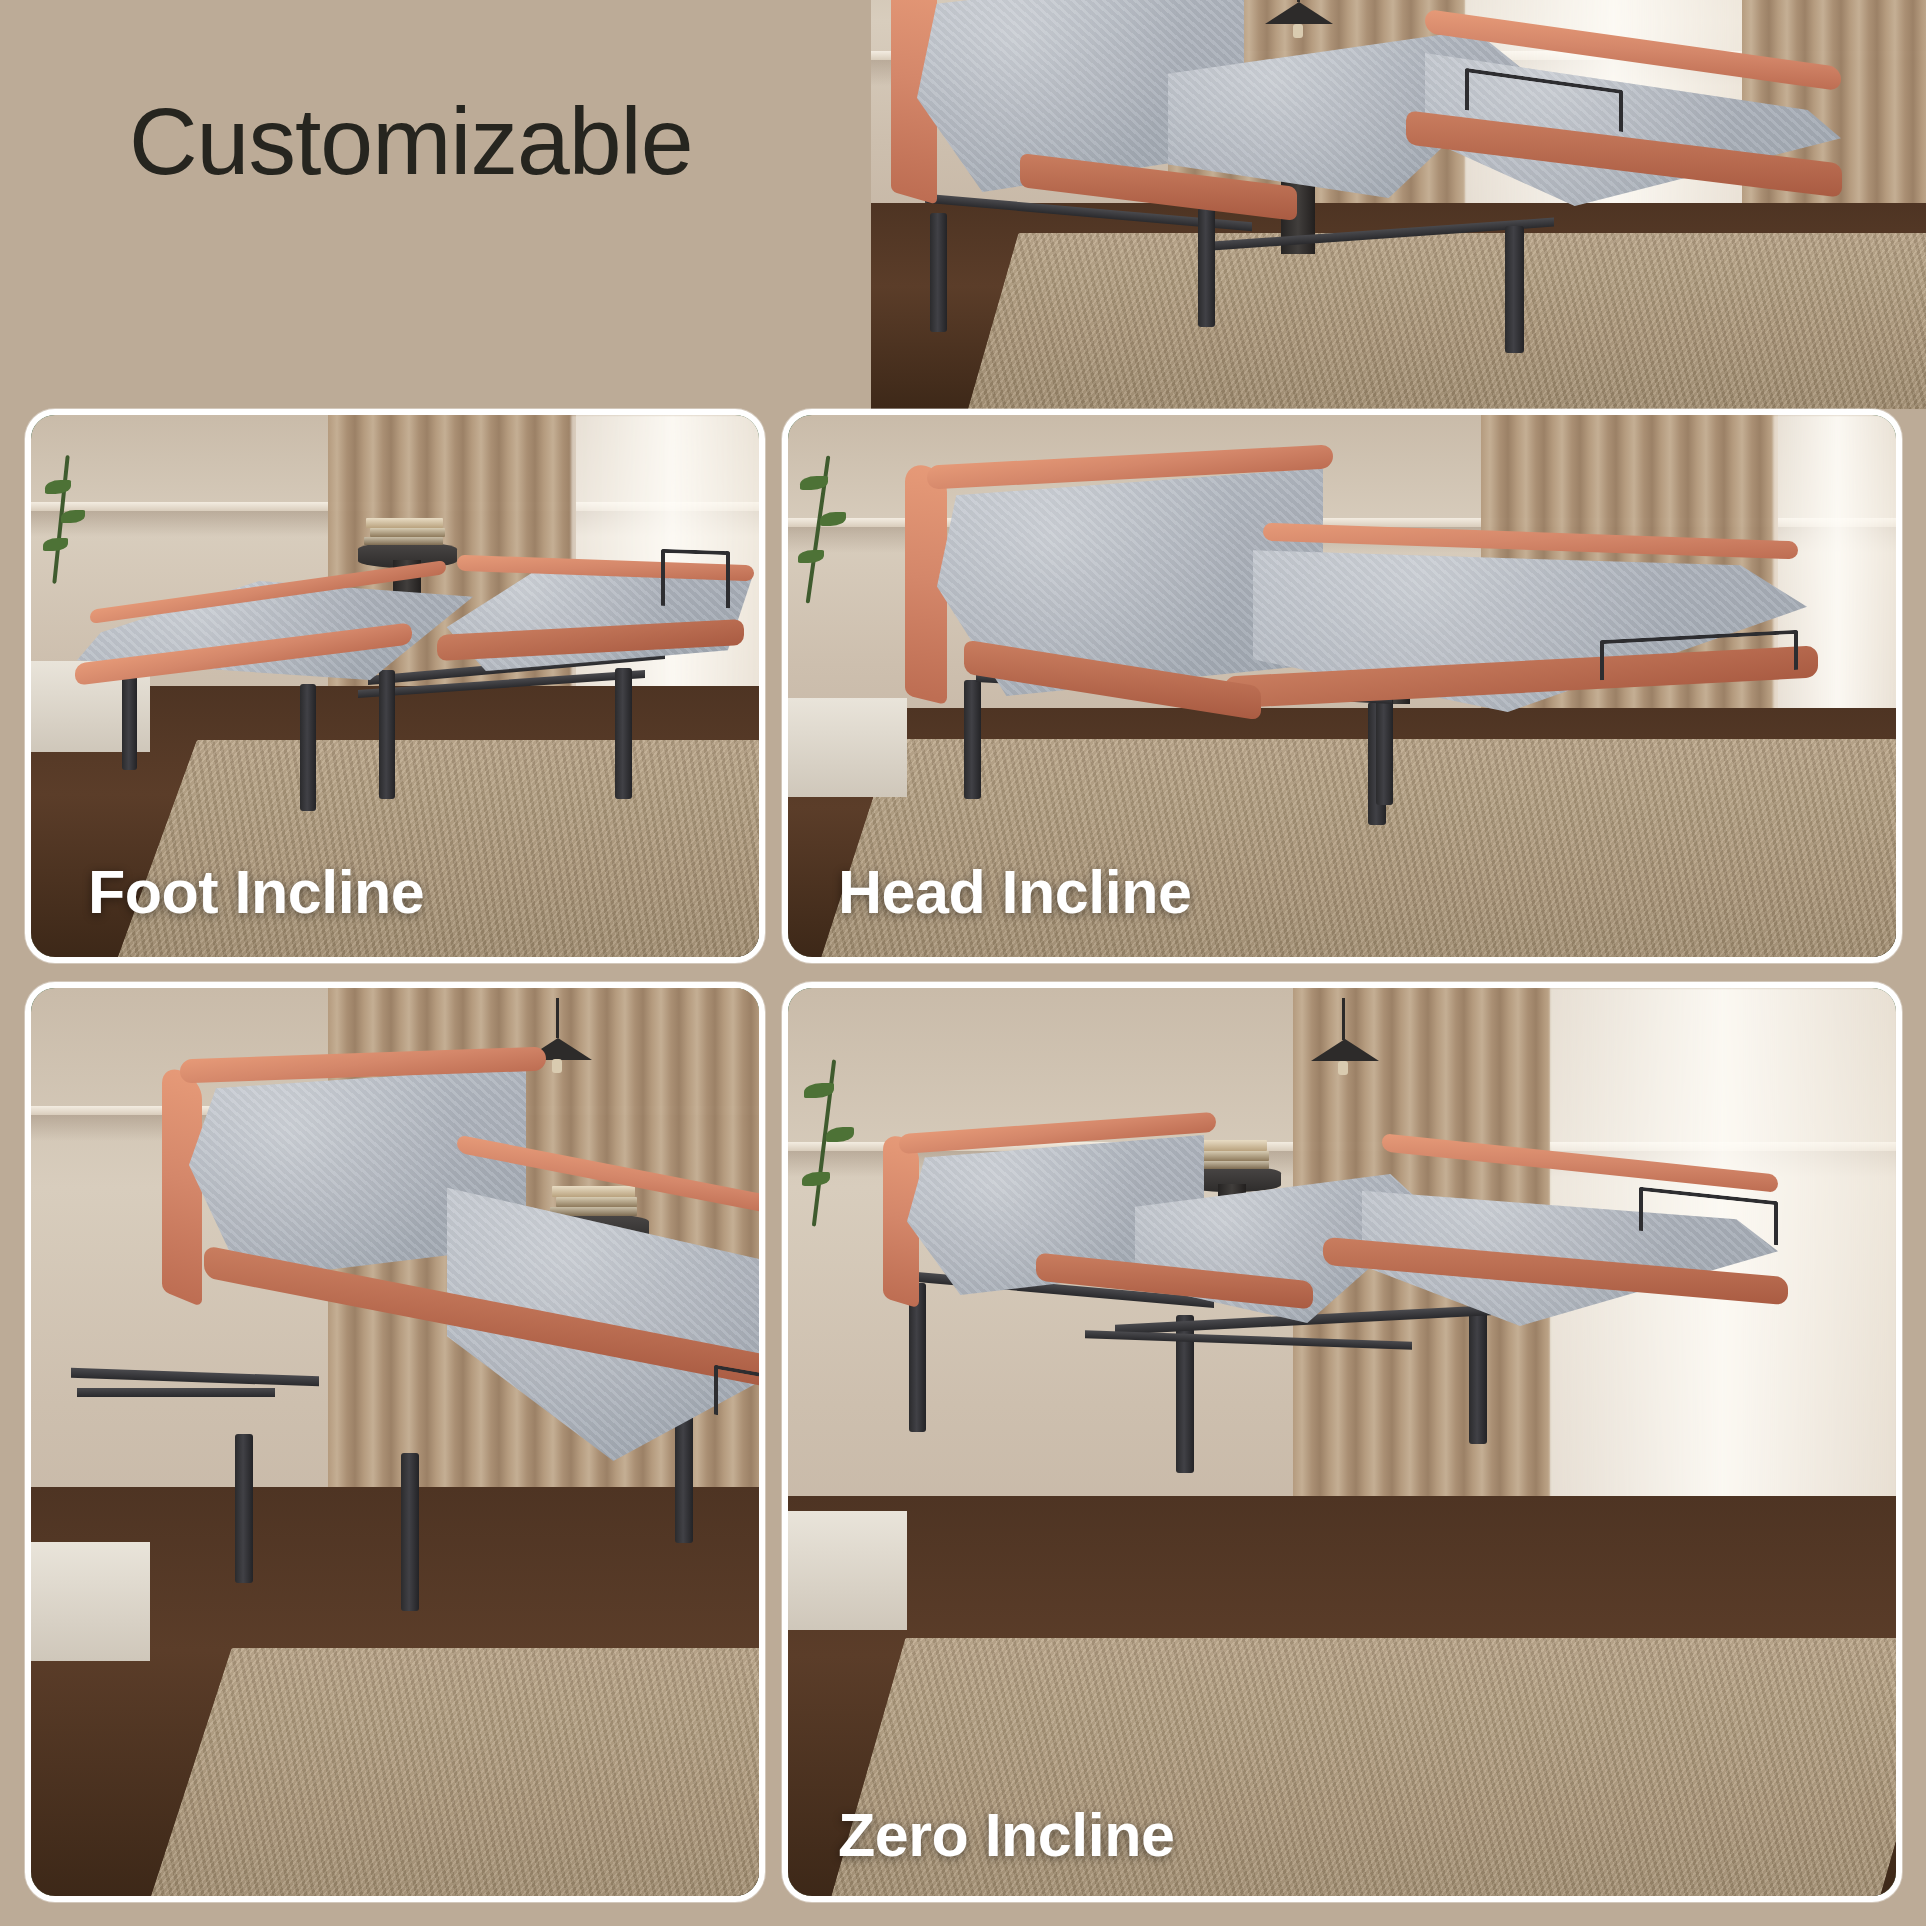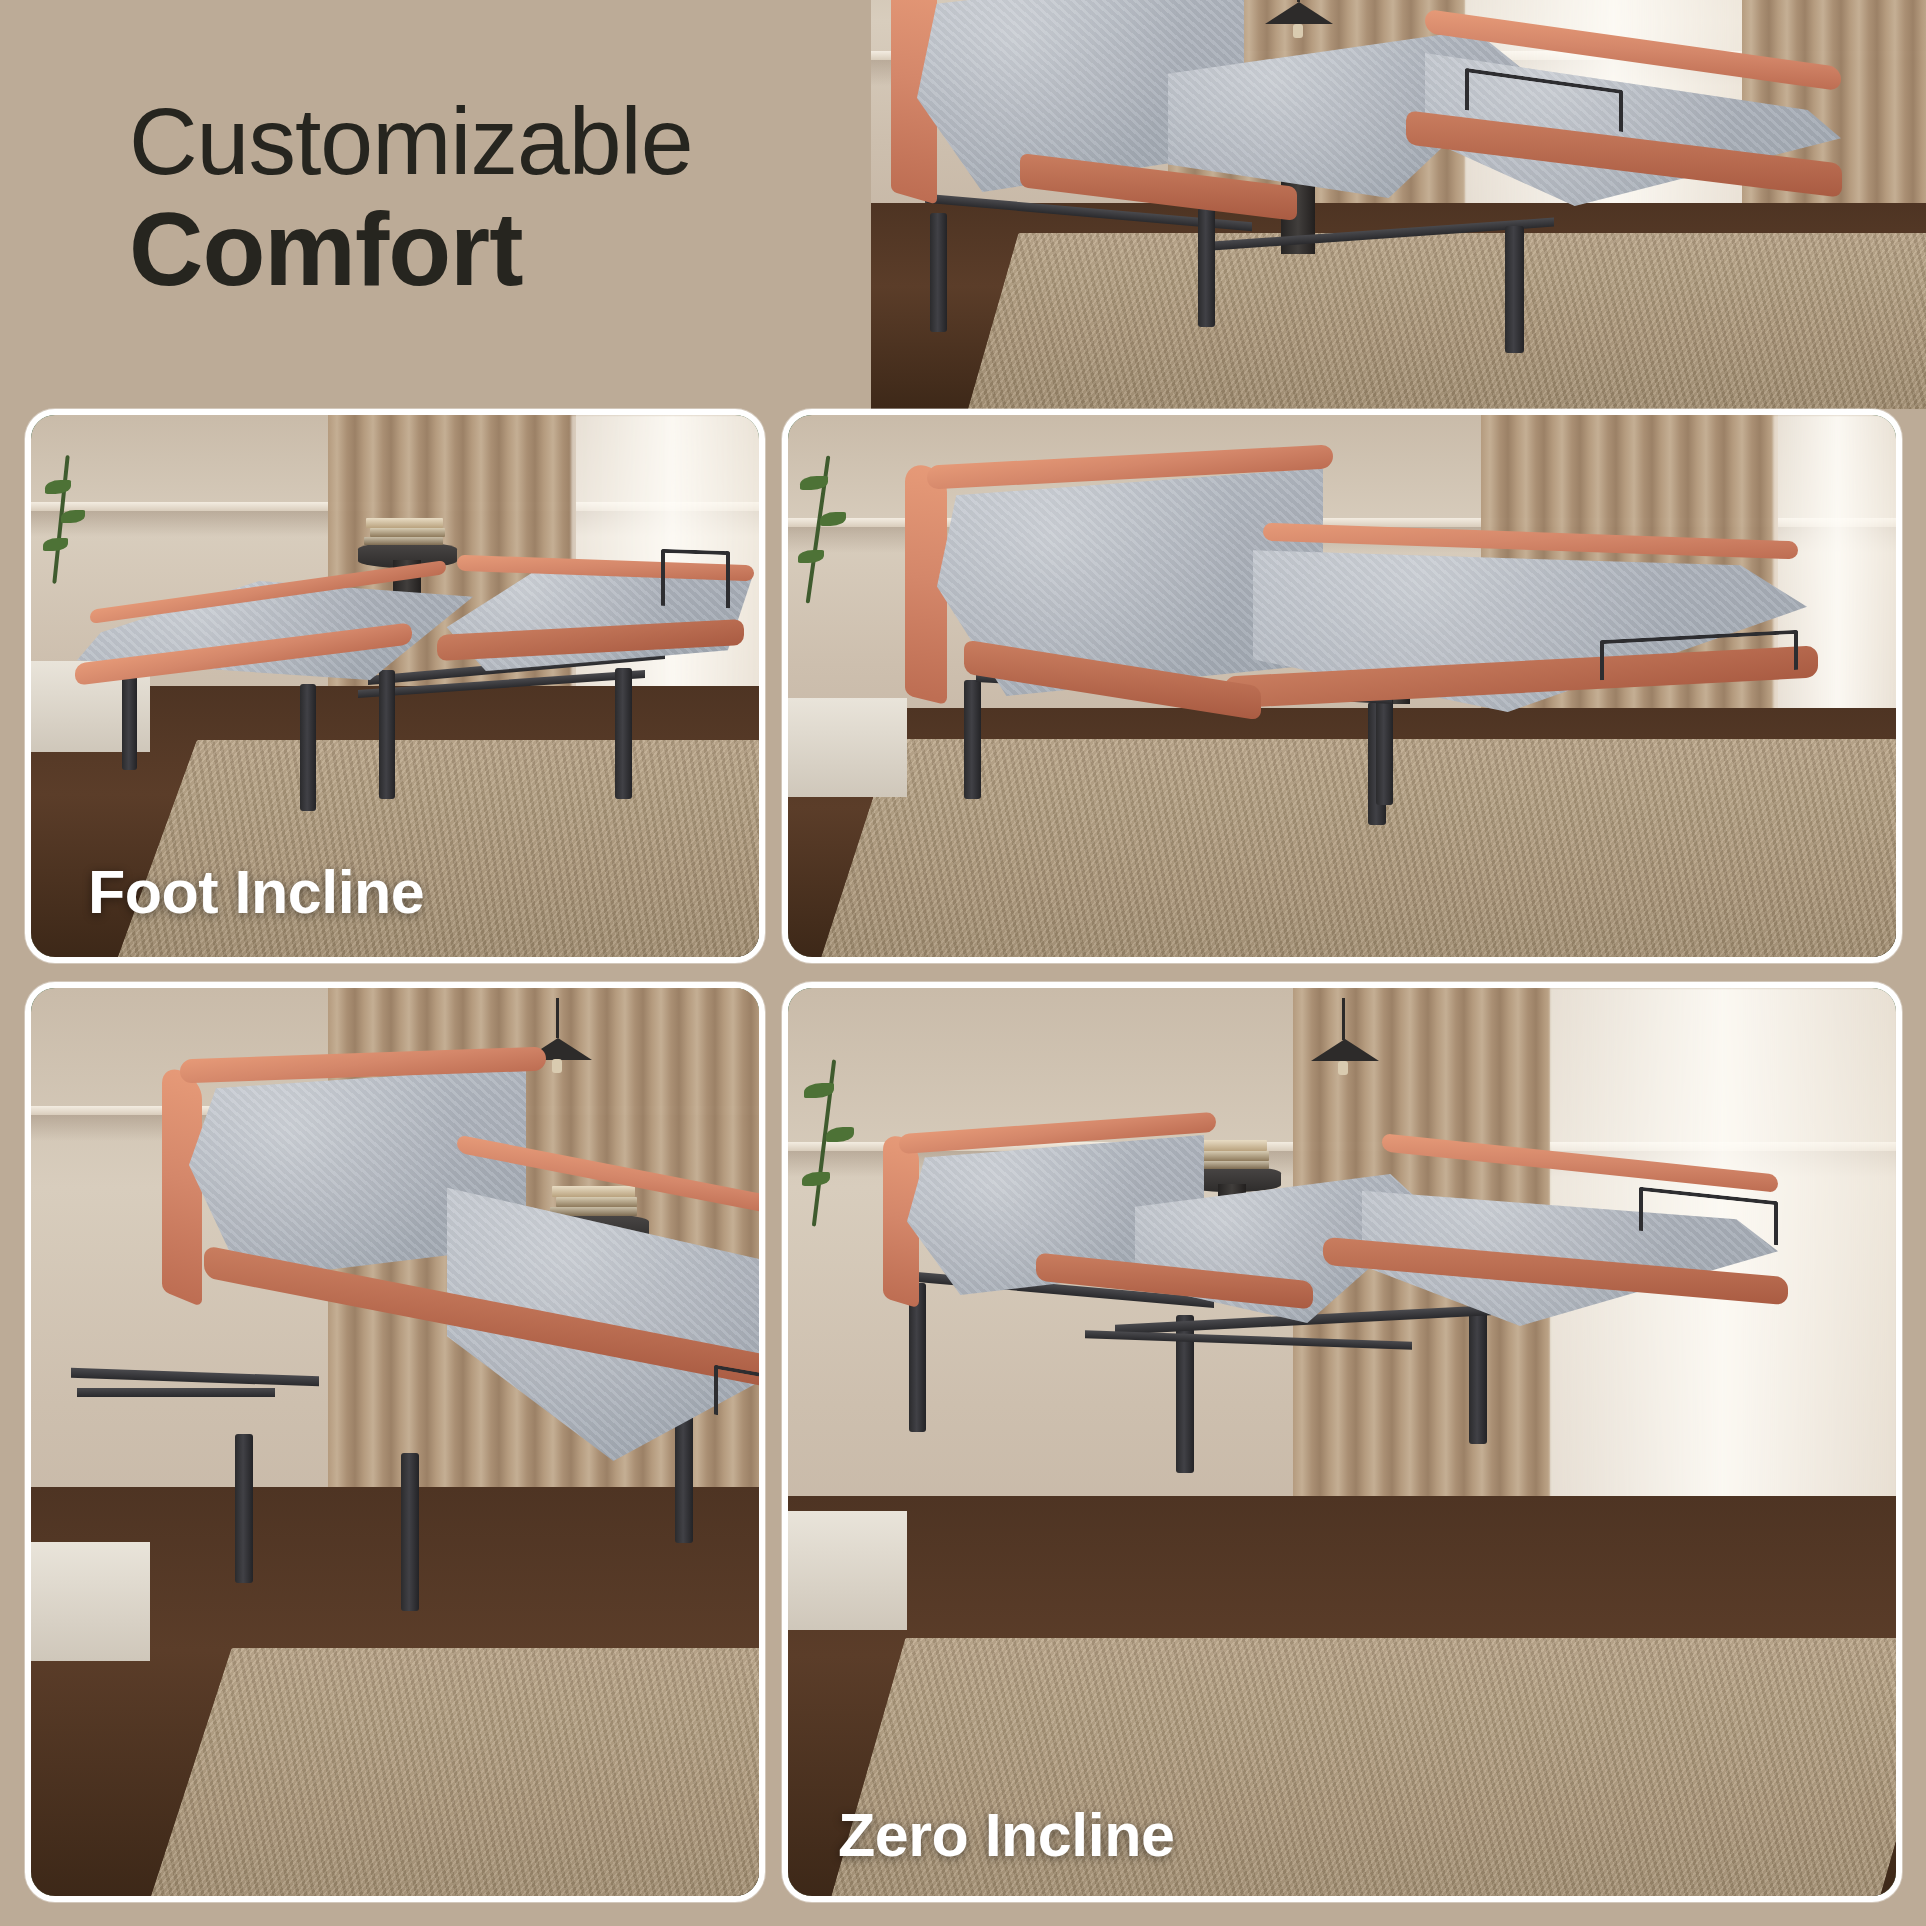--- a/index.html
+++ b/index.html
@@ -166,21 +166,20 @@
     <div class="deck" style="left:554px; top:117px; width:416px; height:178px;
                 clip-path:polygon(0% 14%, 92% 46%, 100% 62%, 36% 100%, 0% 62%);"></div>
     <div class="rail" style="left:554px; top:127px; width:416px; height:24px; transform:skewY(8deg); border-radius:14px;"></div>
     <div class="rail rail-dark" style="left:535px; top:226px; width:436px; height:34px; transform:skewY(7deg); border-radius:10px;"></div>
 
     <div class="retainer" style="left:594px; top:168px; width:158px; height:42px; transform:skewY(8deg);"></div>
   </div>
 
   <div id="headline">
     <span class="l1">Customizable</span>
-    <span class="l2">Comfort</span>
   </div>
 </div>
 
 <div class="panel" id="p-tl">
   <div class="scene">
     <div class="wall-upper"></div>
     <div class="wall-reveal" style="top:16%;"></div>
     <div class="wall-shadowline" style="top:calc(16% + 9px);"></div>
 
     <div class="curtain" style="left:297px; width:248px; height:72%;"></div>
@@ -259,20 +258,21 @@
     <div class="rail" style="left:139px; top:40px; width:406px; height:24px; transform:skewY(-3deg); border-radius:18px;"></div>
 
     <div class="deck" style="left:465px; top:109px; width:554px; height:188px;
                 clip-path:polygon(0% 14%, 88% 22%, 100% 44%, 46% 100%, 0% 72%);"></div>
     <div class="rail" style="left:475px; top:117px; width:535px; height:18px; transform:skewY(2deg); border-radius:12px;"></div>
     <div class="rail rail-dark" style="left:436px; top:246px; width:594px; height:32px; transform:skewY(-3deg); border-radius:12px;"></div>
     <div class="rail rail-dark" style="left:176px; top:248px; width:297px; height:34px; transform:skewY(9deg); border-radius:10px;"></div>
 
     <div class="retainer" style="left:812px; top:220px; width:198px; height:40px; transform:skewY(-3deg);"></div>
   </div>
+  <div class="caption" id="cap-tr">Head Incline</div>
 </div>
 
 <div class="panel" id="p-bl">
   <div class="scene">
     <div class="wall-upper"></div>
     <div class="wall-reveal" style="top:13%;"></div>
     <div class="wall-shadowline" style="top:calc(13% + 9px);"></div>
 
     <div class="curtain" style="left:297px; width:436px; height:62%;"></div>
 

